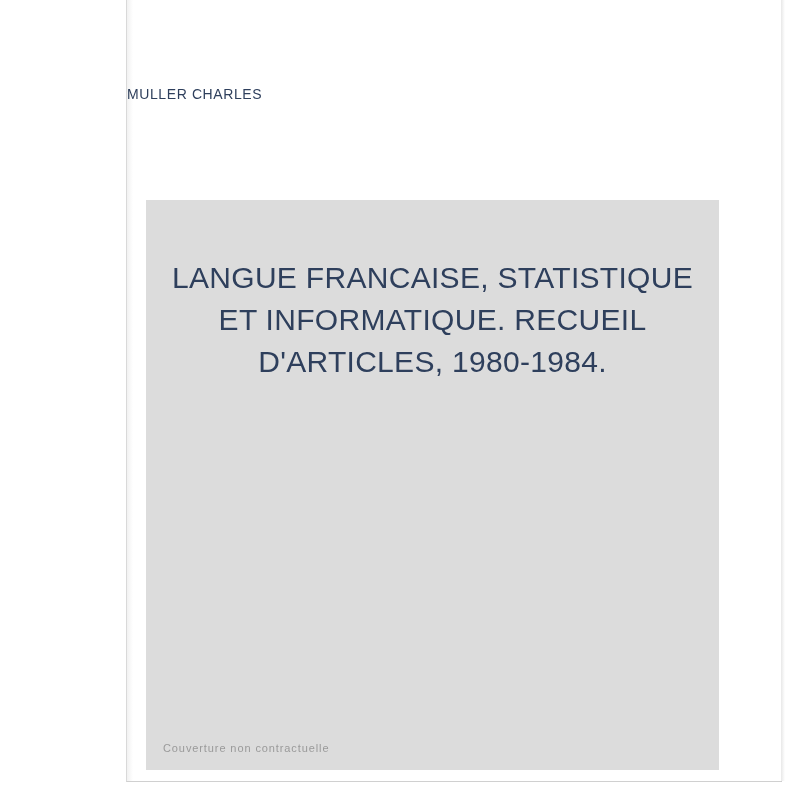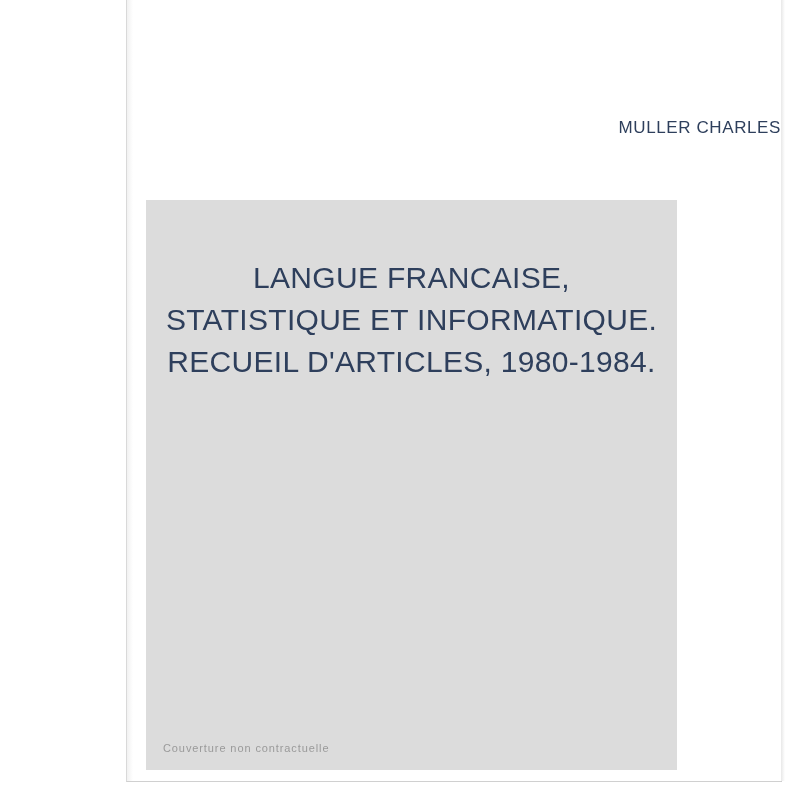--- a/index.html
+++ b/index.html
@@ -55,36 +55,36 @@
     width: 4px;
     height: 100%;
     background: linear-gradient(to right, #e8e8e8, #ffffff);
   }
 
   .author {
     position: absolute;
     top: 86px;
     left: 0;
     width: 100%;
-    text-align: right;
-    font-size: 17px;
+    text-align: left;
+    font-size: 14px;
     letter-spacing: 0.6px;
     color: #2e3f5c;
     font-weight: 400;
-    margin-top: 32px;
   }
 
   
   .title-panel {
     position: absolute;
     left: 19px;
     top: 200px;
     width: 531px;
     height: 570px;
     background: #dcdcdc;
+    padding-left: 42px;
   }
 
   .title {
     position: absolute;
     left: 0;
     top: 57px;
     width: 100%;
     padding: 0 18px;
     box-sizing: border-box;
     text-align: center;

